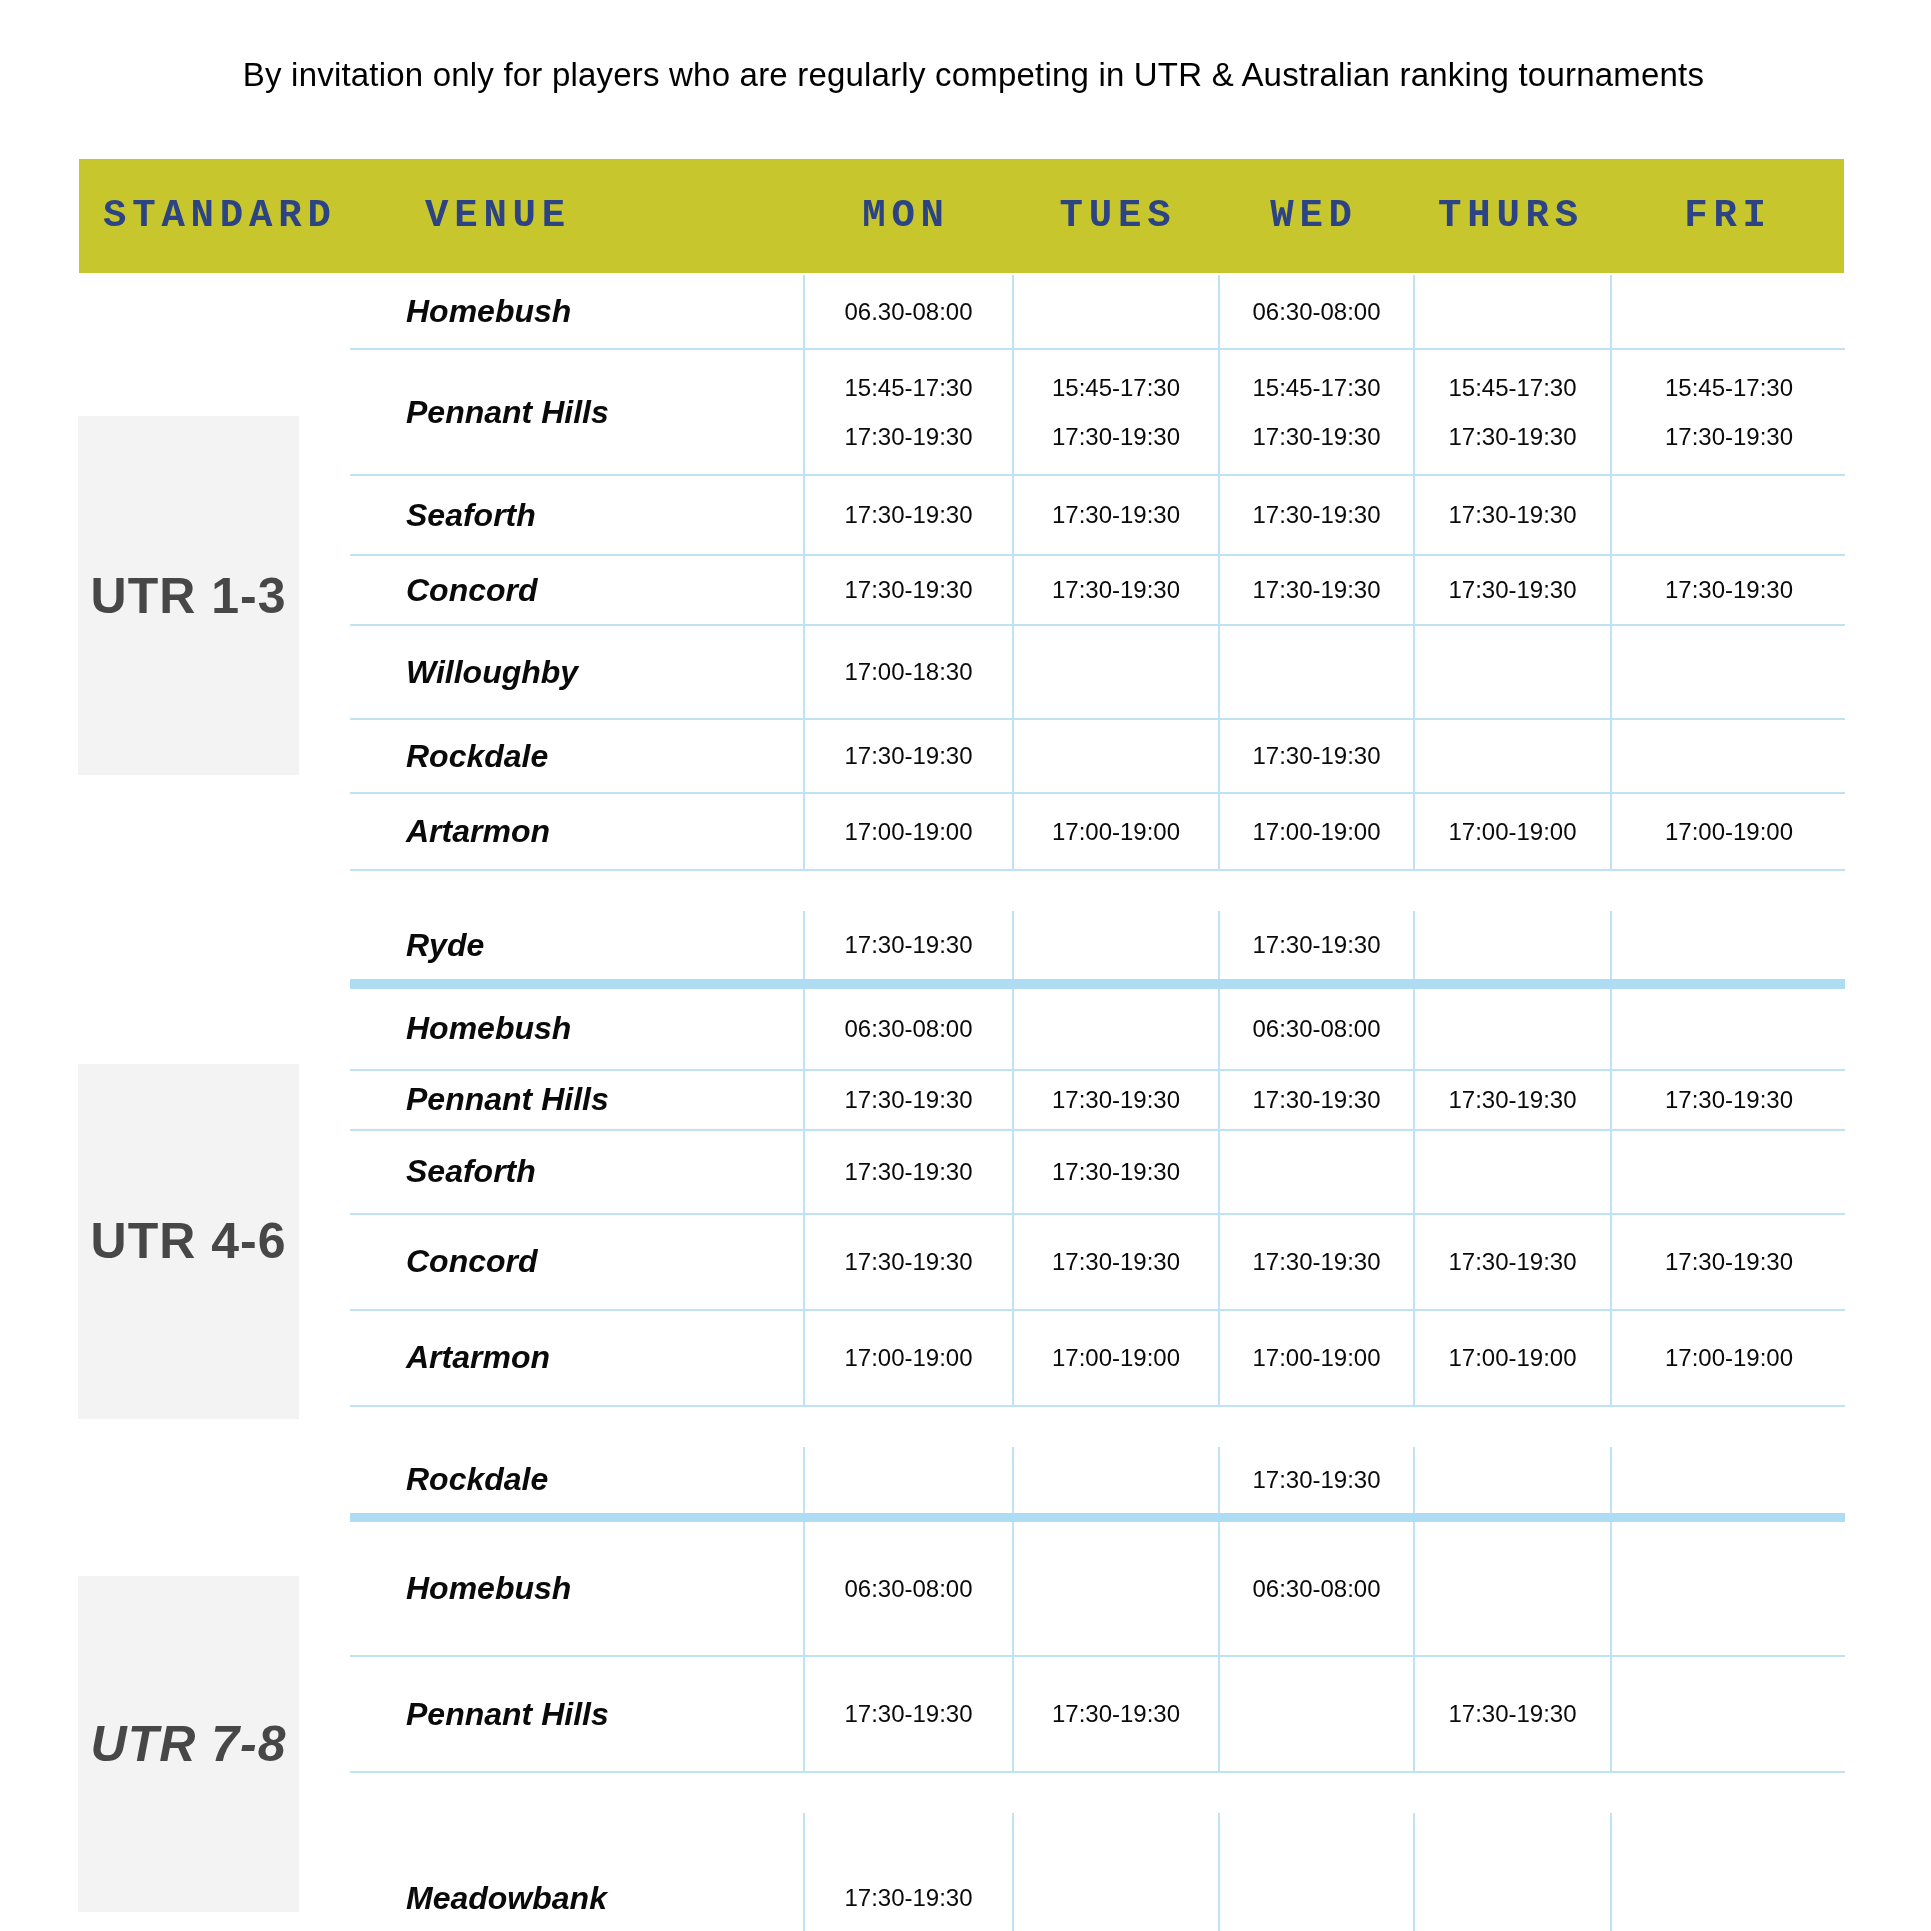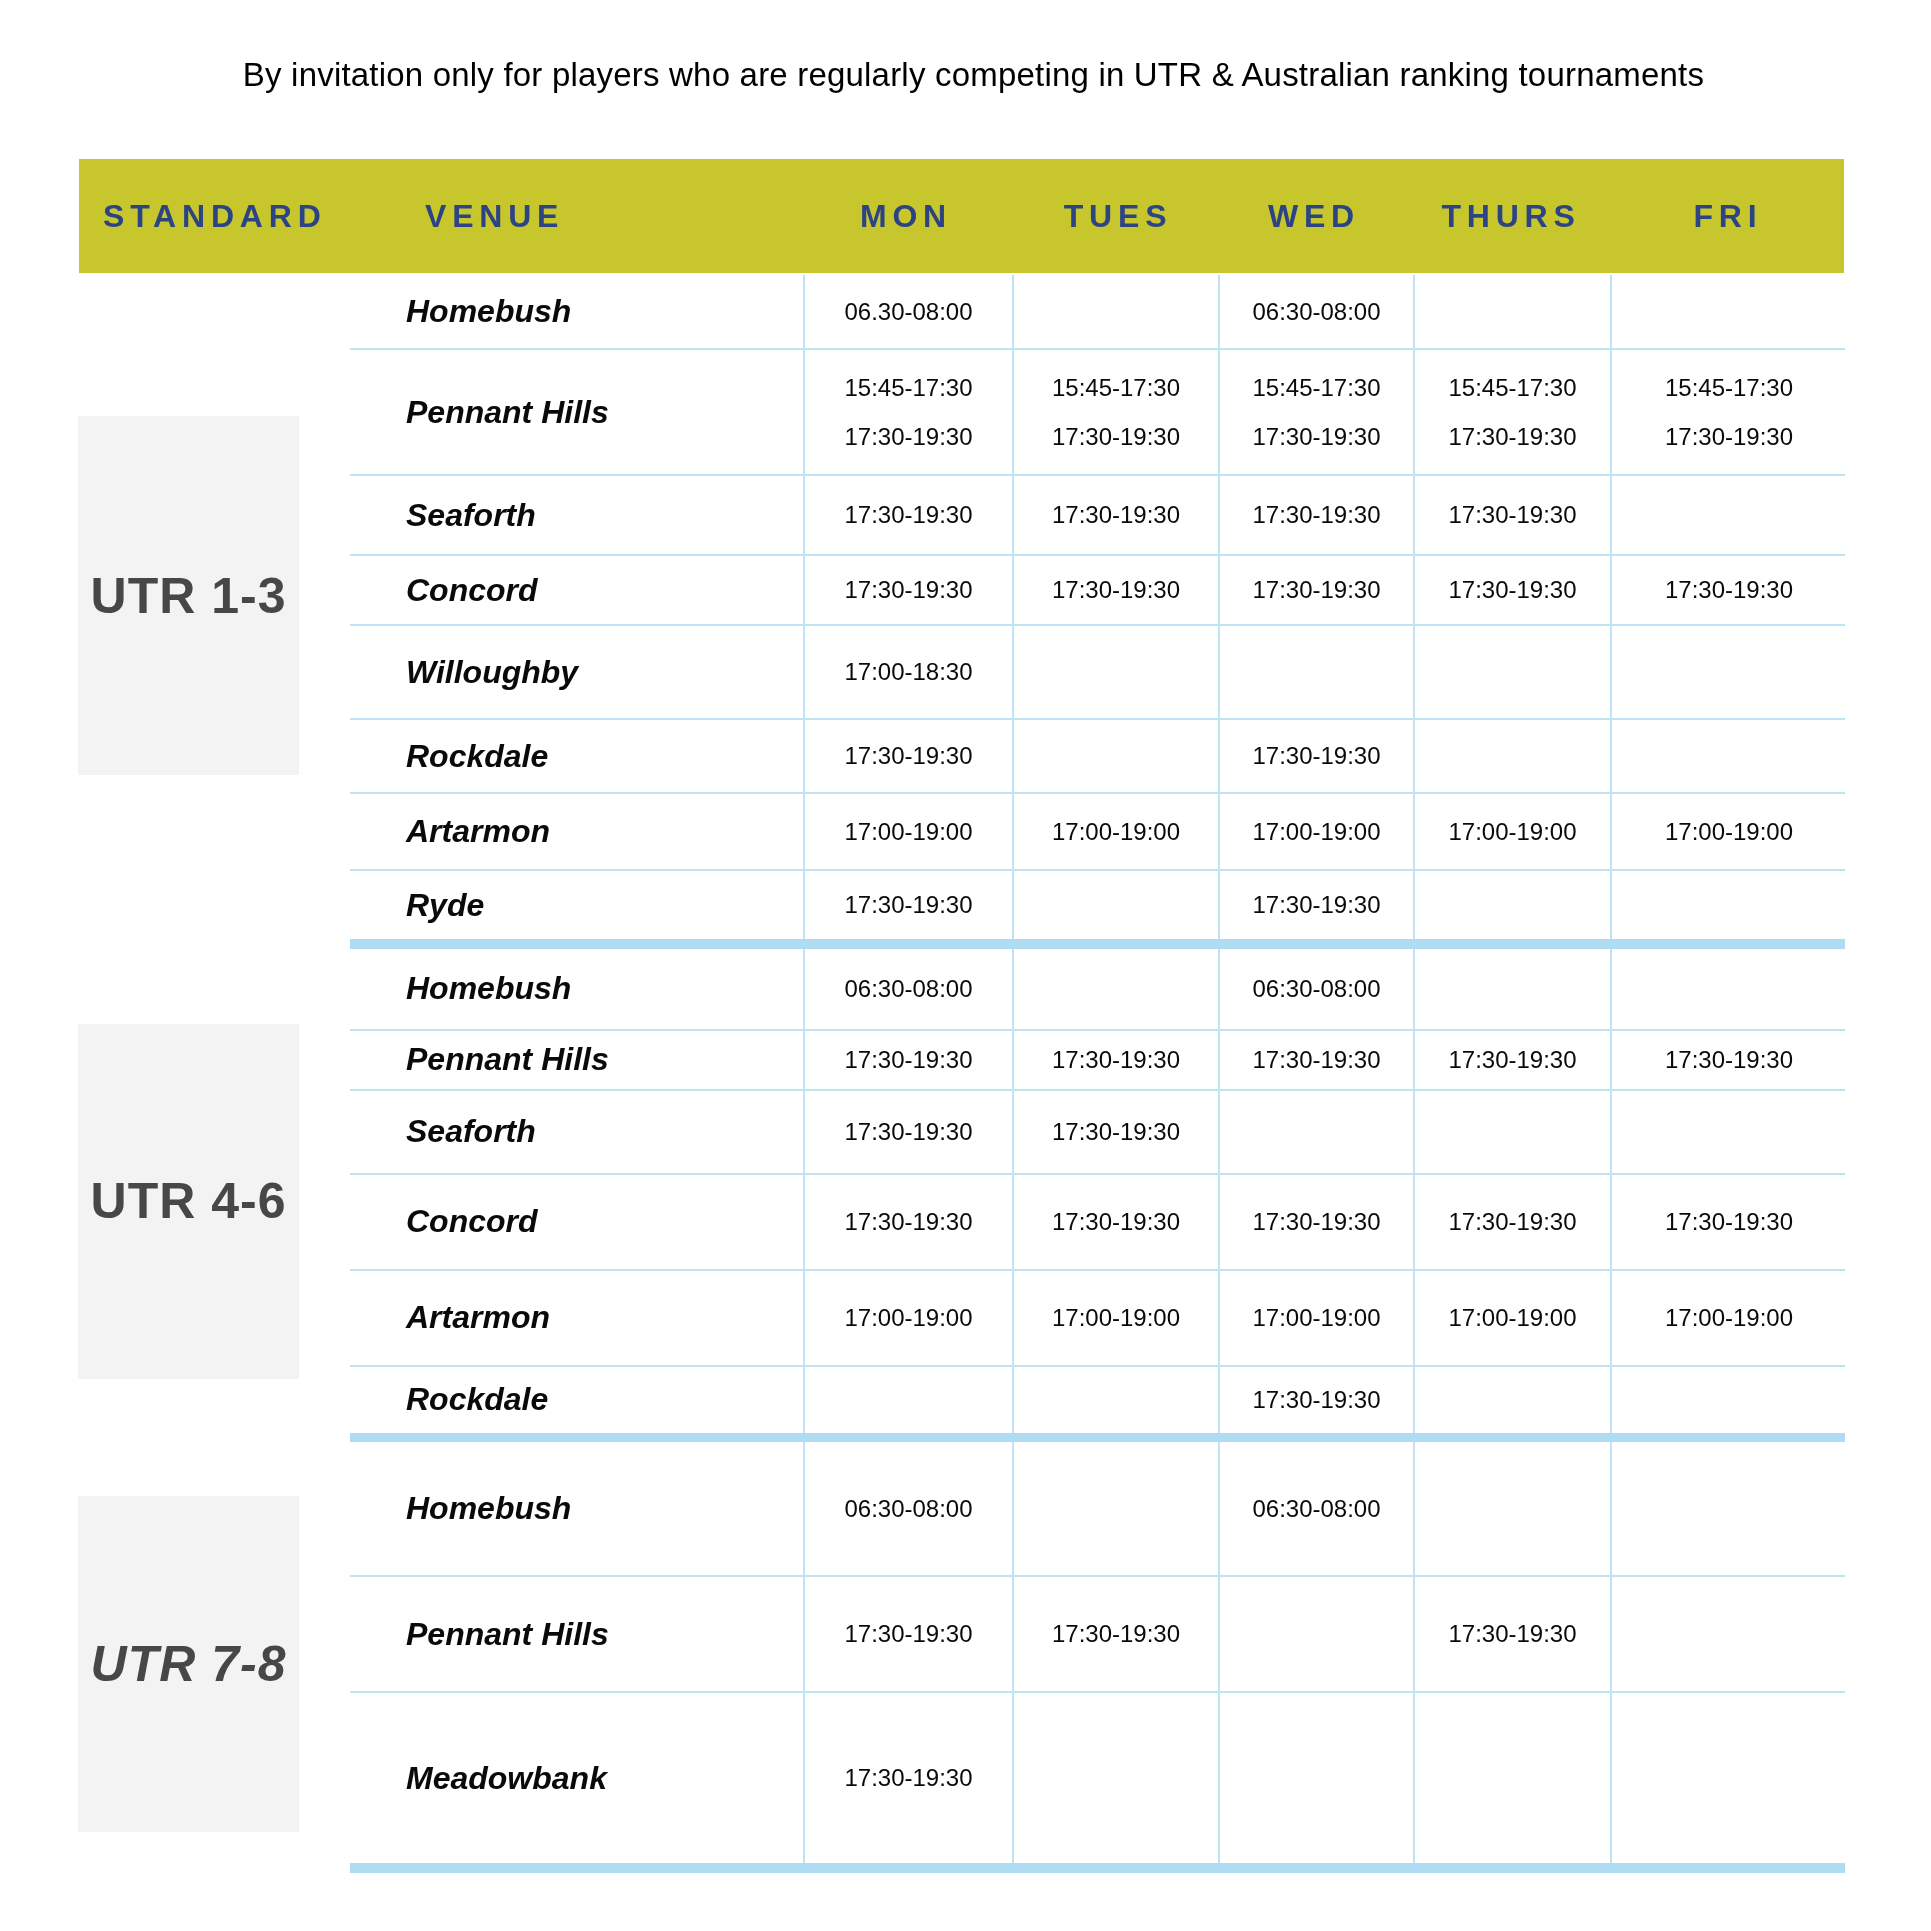--- a/index.html
+++ b/index.html
@@ -33,25 +33,26 @@
   .band{
     position:absolute;
     left:79px; top:159px;
     width:1765px; height:114px;
     background:var(--band);
   }
   .band .hdr{
     position:absolute;
     top:50%;
     transform:translateY(-50%);
-    font-size:32px;
+    font-size:39px;
     font-weight:700;
     letter-spacing:5.8px;
     color:var(--header-text);
     white-space:nowrap;
+    font-family:Liberation Mono, monospace;
   }
   .hdr.centered{transform:translate(-50%,-50%);}
   .table-area{
     position:absolute;
     left:0; top:275px;
     width:1931px;
   }
   .section{position:relative;}
   .std-box{
     position:absolute;
@@ -72,21 +73,21 @@
   .rows{
     margin-left:350px;
     width:1495px;
   }
   .vrow{
     display:grid;
     grid-template-columns:453px 209px 206px 195px 197px 236px;
     box-sizing:border-box;
     border-bottom:2.9px solid var(--line);
   }
-  .vrow.last{border-bottom:none;}
+  .vrow.last{border-bottom:none;margin-top:40px;}
   .venue-cell{
     display:flex;
     align-items:center;
     padding-left:56px;
     font-size:32px;
     font-weight:700;
     color:var(--text);
     box-sizing:border-box;
     font-style:italic;
   }

